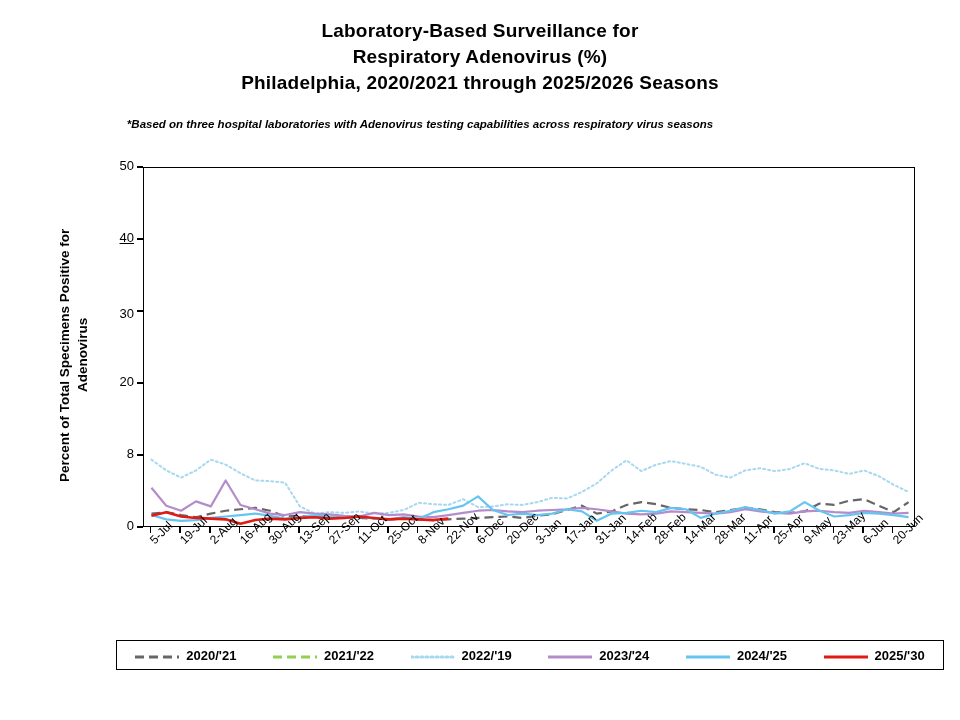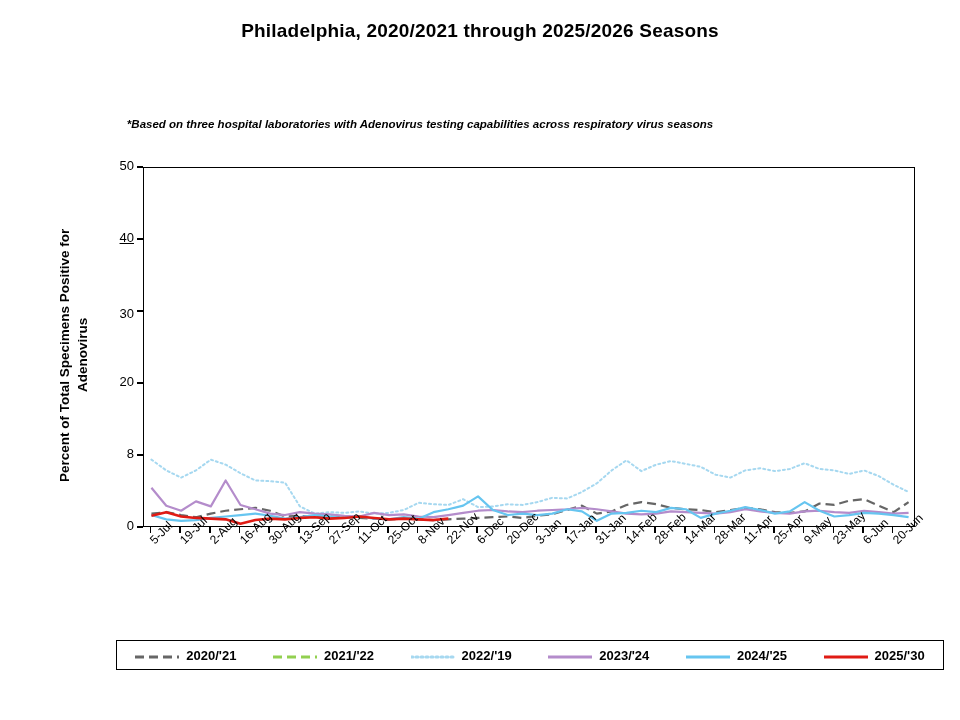--- a/index.html
+++ b/index.html
@@ -150,20 +150,22 @@
     height: 360px;
     display: block;
   }
 </style>
 </head>
 <body>
 
 <div id="root">
 
   <div class="title-block">
+    <div class="title-line">Laboratory-Based Surveillance for</div>
+    <div class="title-line">Respiratory Adenovirus (%)</div>
     <div class="title-line">Philadelphia, 2020/2021 through 2025/2026 Seasons</div>
   </div>
 
   <div class="subtitle">*Based on three hospital laboratories with Adenovirus testing capabilities across respiratory virus seasons</div>
 
   <div class="ylabel">Percent of Total Specimens Positive for Adenovirus</div>
 
   <div class="ytick-wrap" id="ytick-wrap">
       <div class="ytick-label" style="top: 518px;">0</div>
       <div class="ytick-mark" style="top: 526.25px;"></div>

